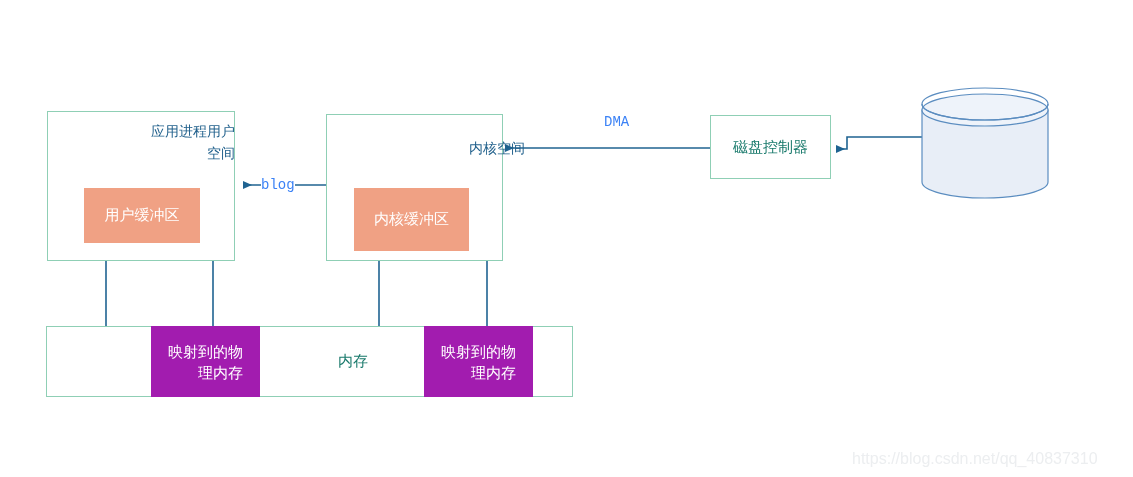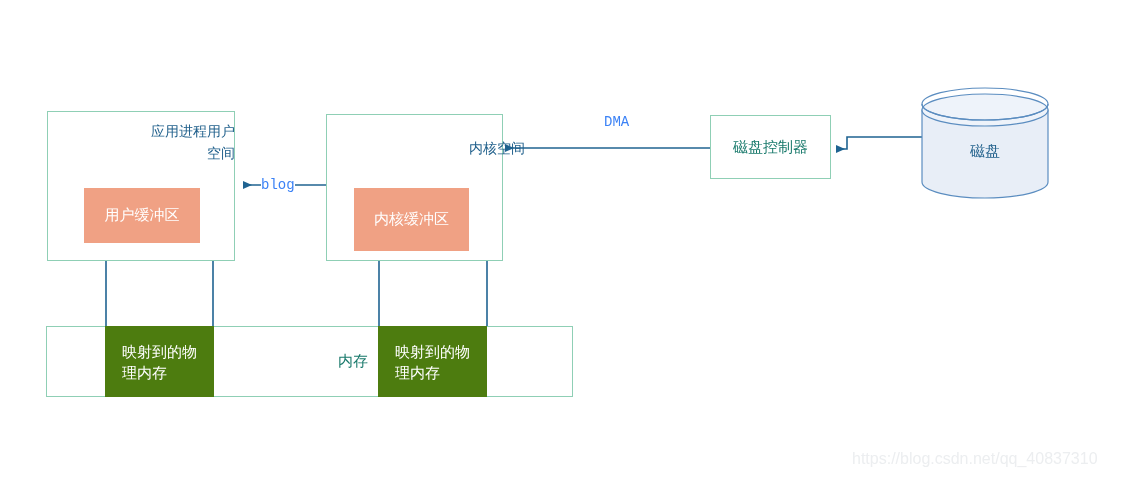--- a/index.html
+++ b/index.html
@@ -63,30 +63,31 @@
     box-sizing: border-box;
   }
   .memory-label {
     position: absolute;
     color: #18796b;
     font-size: 15px;
     text-align: right;
   }
   .mapped-block {
     position: absolute;
-    background: #4d7c0f;
+    background: #a21caf;
     color: #ffffff;
     font-size: 15px;
     line-height: 21px;
-    text-align: left;
+    text-align: right;
     display: flex;
     align-items: center;
     justify-content: center;
     box-sizing: border-box;
     white-space: pre-line;
+    margin-left: 46px;
   }
 
   
   .ctrl-box {
     position: absolute;
     border: 1px solid #8fcfb5;
     background: #ffffff;
     box-sizing: border-box;
     display: flex;
     align-items: center;
@@ -180,20 +181,19 @@
   <div class="memory-bar" style="left:46px; top:326px; width:527px; height:71px;">
   </div>
   <div class="mapped-block" style="left:105px; top:326px; width:109px; height:71px;">映射到的物
 理内存</div>
   <div class="memory-label" style="left:248px; top:352px; width:120px;">内存</div>
   <div class="mapped-block" style="left:378px; top:326px; width:109px; height:71px;">映射到的物
 理内存</div>
 
   <div class="ctrl-box" style="left:710px; top:115px; width:121px; height:64px;">磁盘控制器</div>
 
-  <div class="disk-label" style="left:922px; top:142px; width:126px;">磁盘</div>
 
   <div class="edge-label" style="left:261px; top:177px;">blog</div>
   <div class="edge-label" style="left:604px; top:114px;">DMA</div>
 
   <div class="watermark" style="left:852px; top:450px;">https://blog.csdn.net/qq_40837310</div>
 
 </div>
 
 </body></html>

